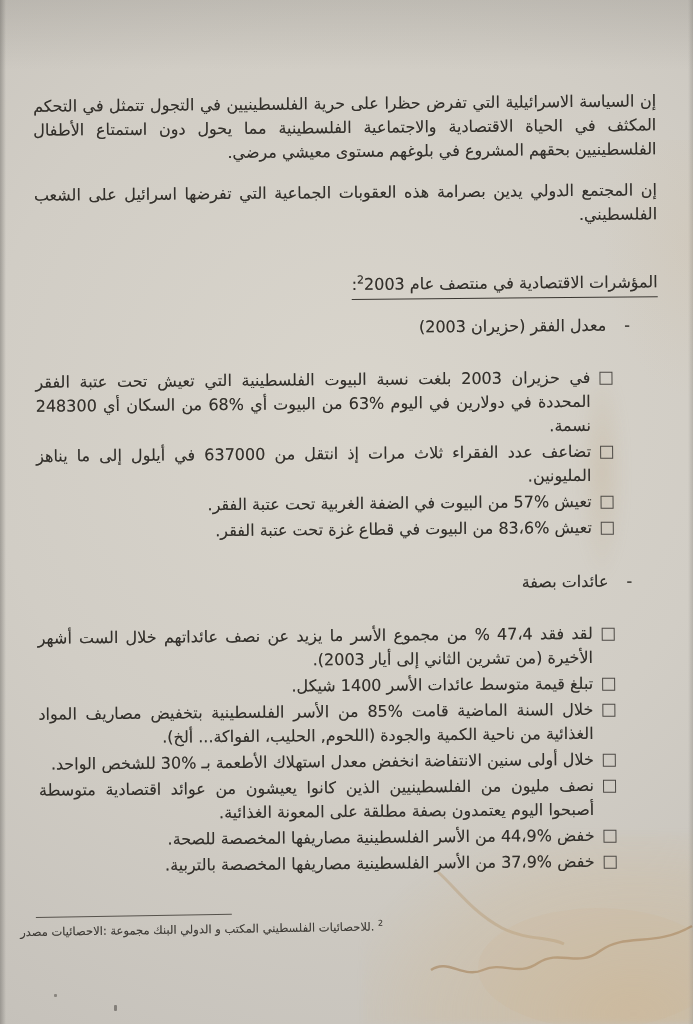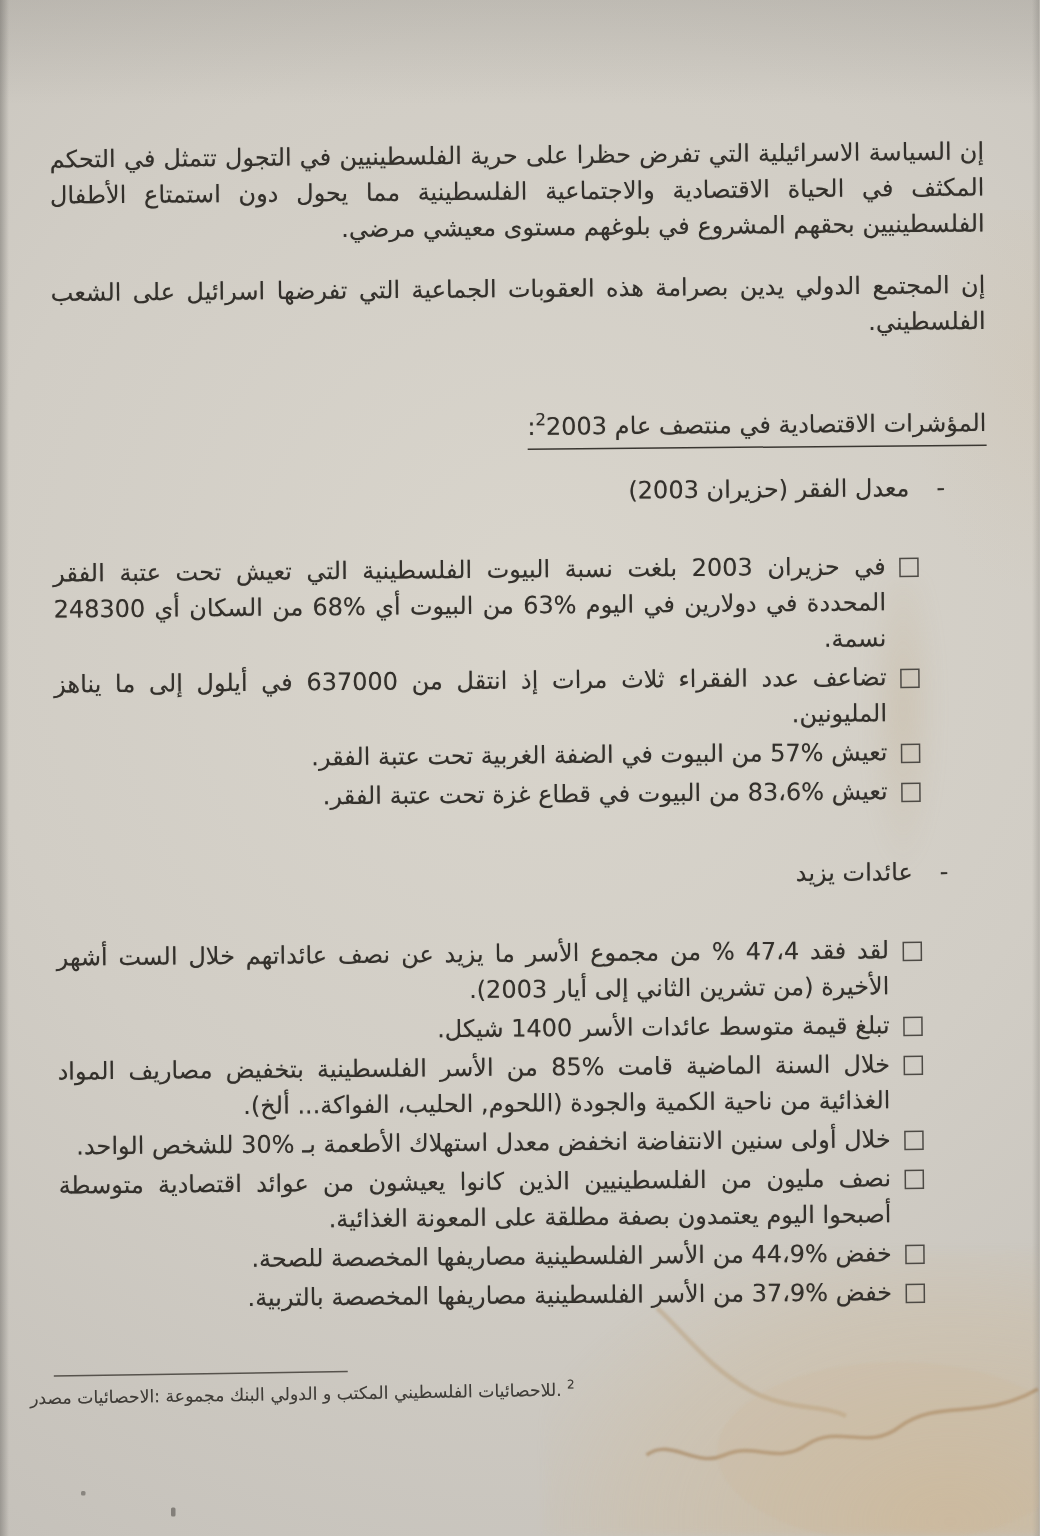--- a/index.html
+++ b/index.html
@@ -103,21 +103,21 @@
             </div>
             <div class="bullet">
               <span class="sq"></span>
               <p class="btext">تعيش %83،6 من البيوت في قطاع غزة تحت عتبة الفقر.</p>
             </div>
           </div>
         </div>
         <div class="section">
           <div class="sec-title">
             <span class="dash">-</span>
-            <span class="sec-title-text">عائدات يزيد</span>
+            <span class="sec-title-text">عائدات بصفة</span>
           </div>
           <div class="bullets">
             <div class="bullet">
               <span class="sq"></span>
               <p class="btext">لقد فقد 47،4 % من مجموع الأسر ما يزيد عن نصف عائداتهم خلال الست أشهر الأخيرة (من تشرين الثاني إلى أيار 2003).</p>
             </div>
             <div class="bullet">
               <span class="sq"></span>
               <p class="btext">تبلغ قيمة متوسط عائدات الأسر 1400 شيكل.</p>
             </div>

